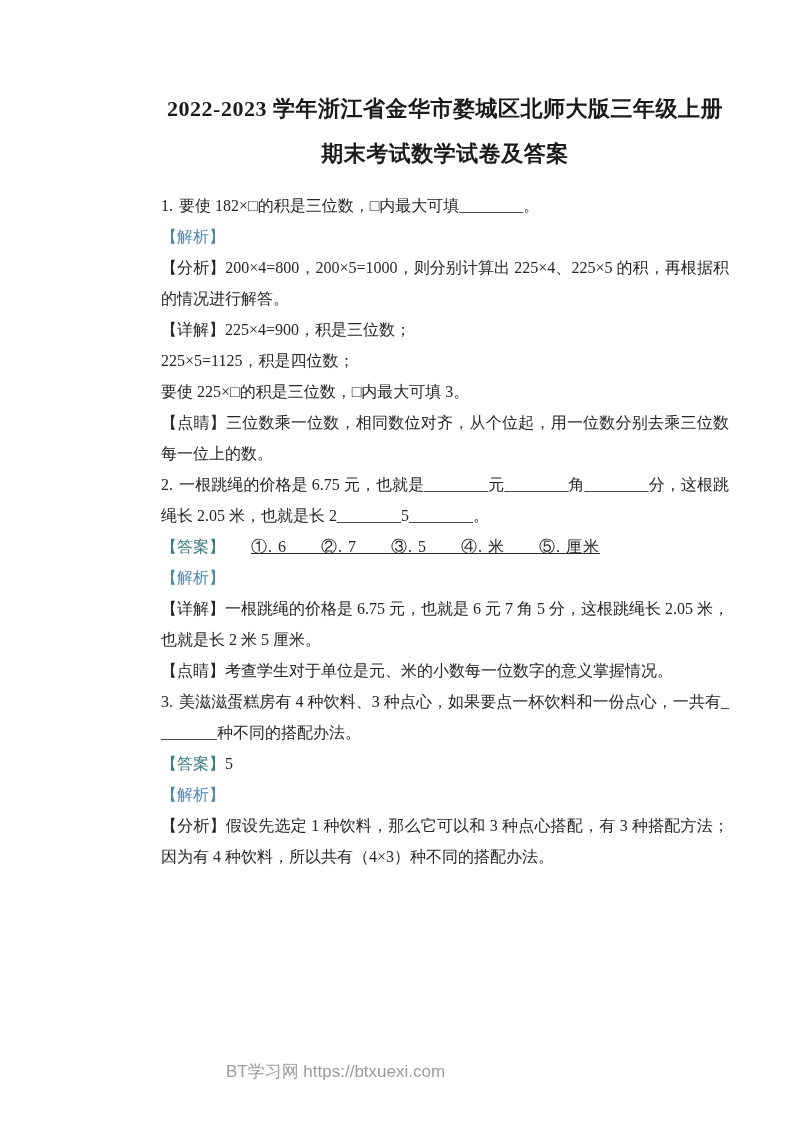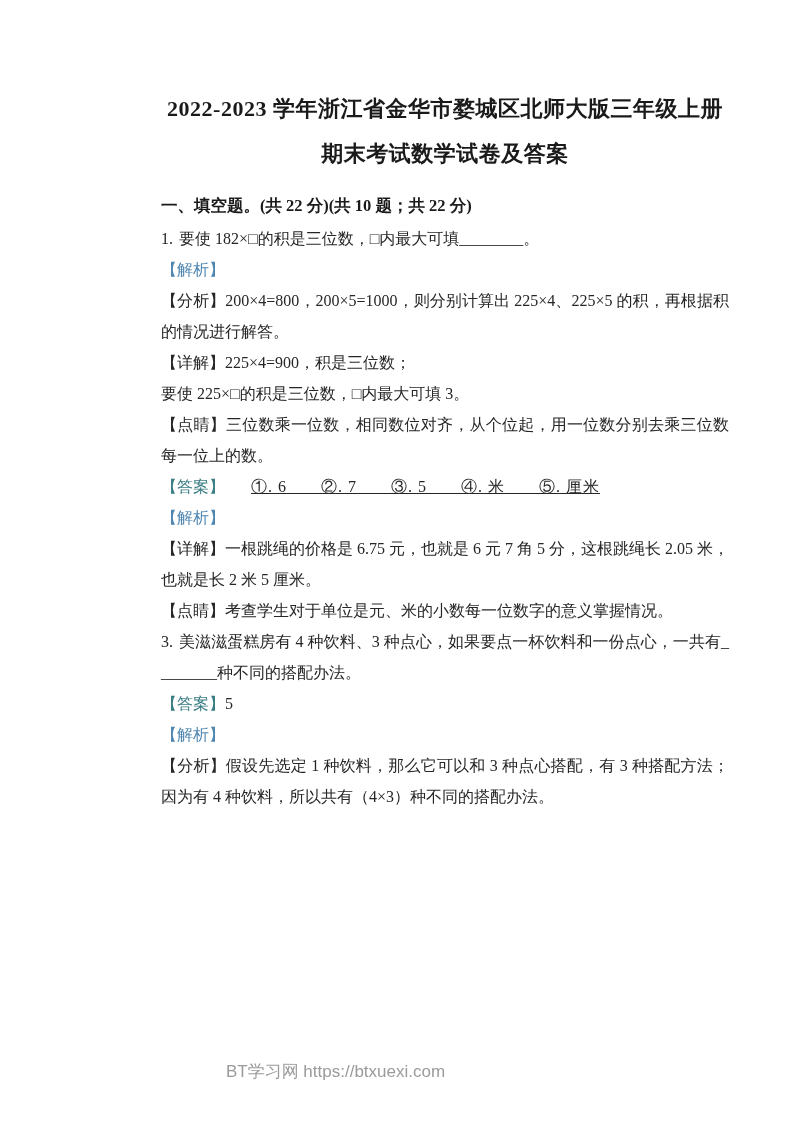--- a/index.html
+++ b/index.html
@@ -65,29 +65,30 @@
     text-decoration: none;
   }
 </style>
 </head>
 <body>
 
 <div class="page">
 
   <h1 class="doc-title">2022-2023 学年浙江省金华市婺城区北师大版三年级上册期末考试数学试卷及答案</h1>
 
-  <div class="section-heading">一、填空题。(共 22 分)(共 10 题；共 22 分)</div>
 
   <p class="para stem"><span class="q-num">1.</span><span>要使 182×□的积是三位数，□内最大可填________。</span></p>
   <p class="para"><span class="mk-jx">【解析】</span></p>
   <p class="para">【分析】200×4=800，200×5=1000，则分别计算出 225×4、225×5 的积，再根据积的情况进行解答。</p>
   <p class="para">【详解】225×4=900，积是三位数；</p>
+  <p class="para">225×5=1125，积是四位数；</p>
   <p class="para">要使 225×□的积是三位数，□内最大可填 3。</p>
   <p class="para">【点睛】三位数乘一位数，相同数位对齐，从个位起，用一位数分别去乘三位数每一位上的数。</p>
 
+  <p class="para stem"><span class="q-num">2.</span><span>一根跳绳的价格是 6.75 元，也就是________元________角________分，这根跳绳长 2.05 米，也就是长 2________5________。</span></p>
   <p class="para"><span class="mk-ans">【答案】</span><span class="ans-val ans-items">①. 6　　②. 7　　③. 5　　④. 米　　⑤. 厘米</span></p>
   <p class="para"><span class="mk-jx">【解析】</span></p>
   <p class="para">【详解】一根跳绳的价格是 6.75 元，也就是 6 元 7 角 5 分，这根跳绳长 2.05 米，也就是长 2 米 5 厘米。</p>
   <p class="para">【点睛】考查学生对于单位是元、米的小数每一位数字的意义掌握情况。</p>
 
   <p class="para stem"><span class="q-num">3.</span><span>美滋滋蛋糕房有 4 种饮料、3 种点心，如果要点一杯饮料和一份点心，一共有________种不同的搭配办法。</span></p>
   <p class="para"><span class="mk-ans">【答案】</span><span class="ans-val">5</span></p>
   <p class="para"><span class="mk-jx">【解析】</span></p>
   <p class="para">【分析】假设先选定 1 种饮料，那么它可以和 3 种点心搭配，有 3 种搭配方法；因为有 4 种饮料，所以共有（4×3）种不同的搭配办法。</p>
 

